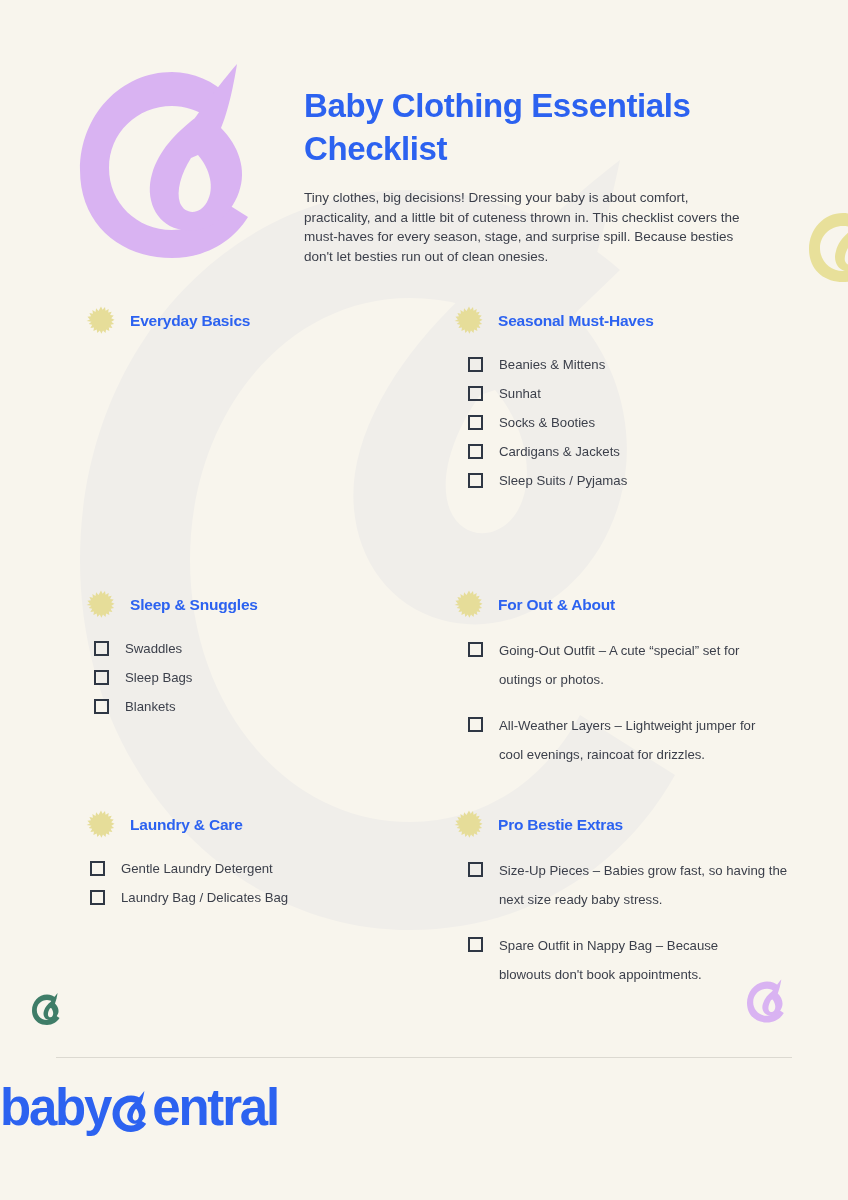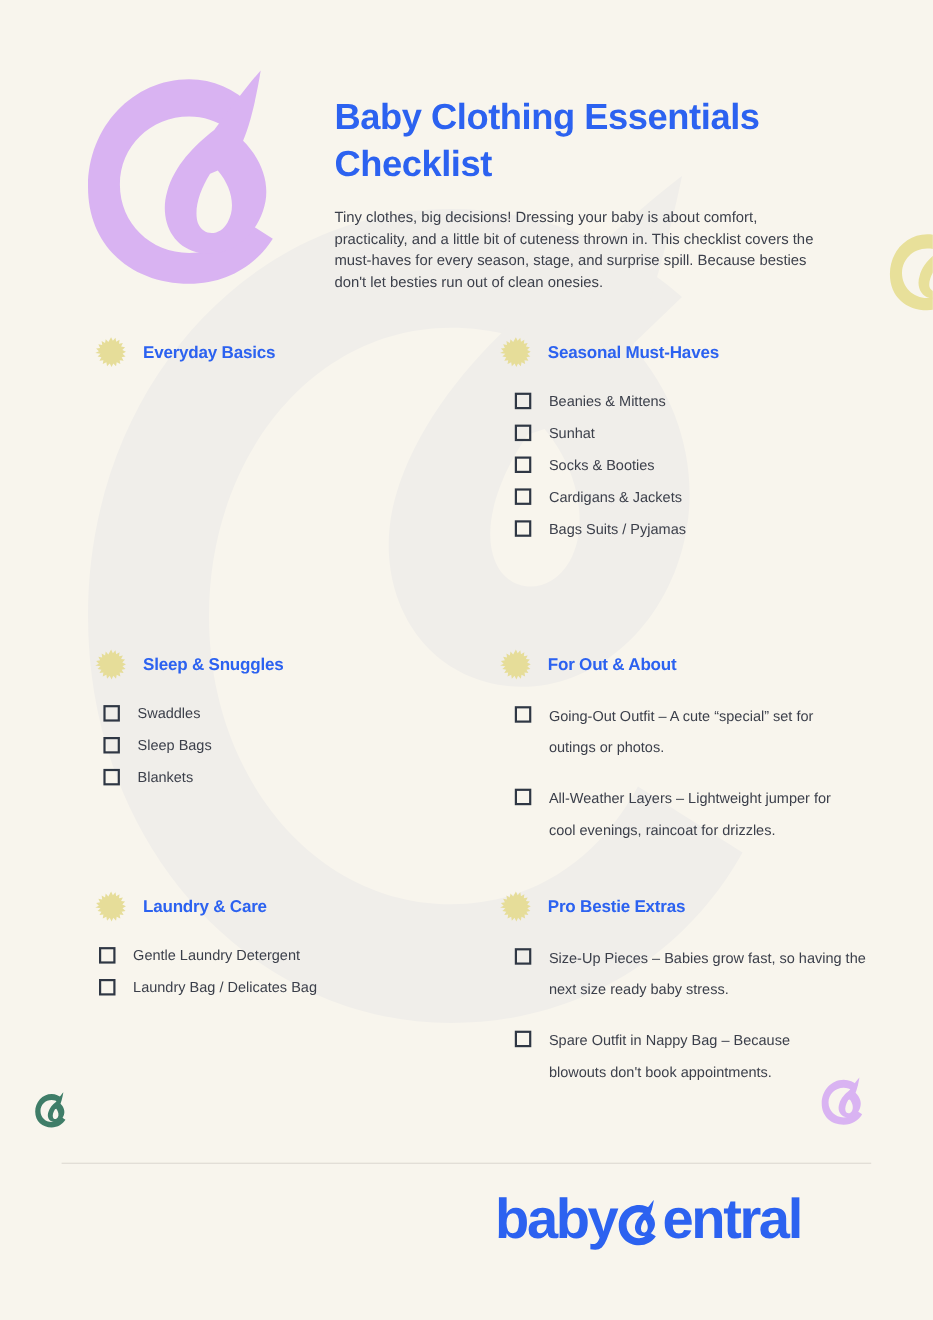--- a/index.html
+++ b/index.html
@@ -171,24 +171,23 @@
     height: 1px;
     background: #dcd9d1;
     z-index: 2;
   }
   .footer-brand {
     position: absolute;
     left: 0;
     top: 1080px;
     width: 696px;
     display: flex;
-    justify-content: flex-end;
+    justify-content: flex-start;
     align-items: center;
     z-index: 2;
-    padding-left: 32px;
   }
   .brand-word {
     color: #2c62f0;
     font-size: 51px;
     font-weight: bold;
     letter-spacing: -2.2px;
     line-height: 56px;
     display: flex;
     align-items: center;
   }
@@ -317,21 +316,21 @@
         <li class="item">
           <span class="cb"></span>
           <span class="item-label">Socks &amp; Booties</span>
         </li>
         <li class="item">
           <span class="cb"></span>
           <span class="item-label">Cardigans &amp; Jackets</span>
         </li>
         <li class="item">
           <span class="cb"></span>
-          <span class="item-label">Bags Suits / Pyjamas</span>
+          <span class="item-label">Sleep Suits / Pyjamas</span>
         </li>
       </ul>
     </div>
   </div>
 
   <div class="row" style="height:220px;margin-top:36px;">
 
     <div class="section col-left" style="top:0;">
       <div class="sec-head">
         <svg class="burst" viewBox="0 0 30 30" xmlns="http://www.w3.org/2000/svg" aria-hidden="true">

